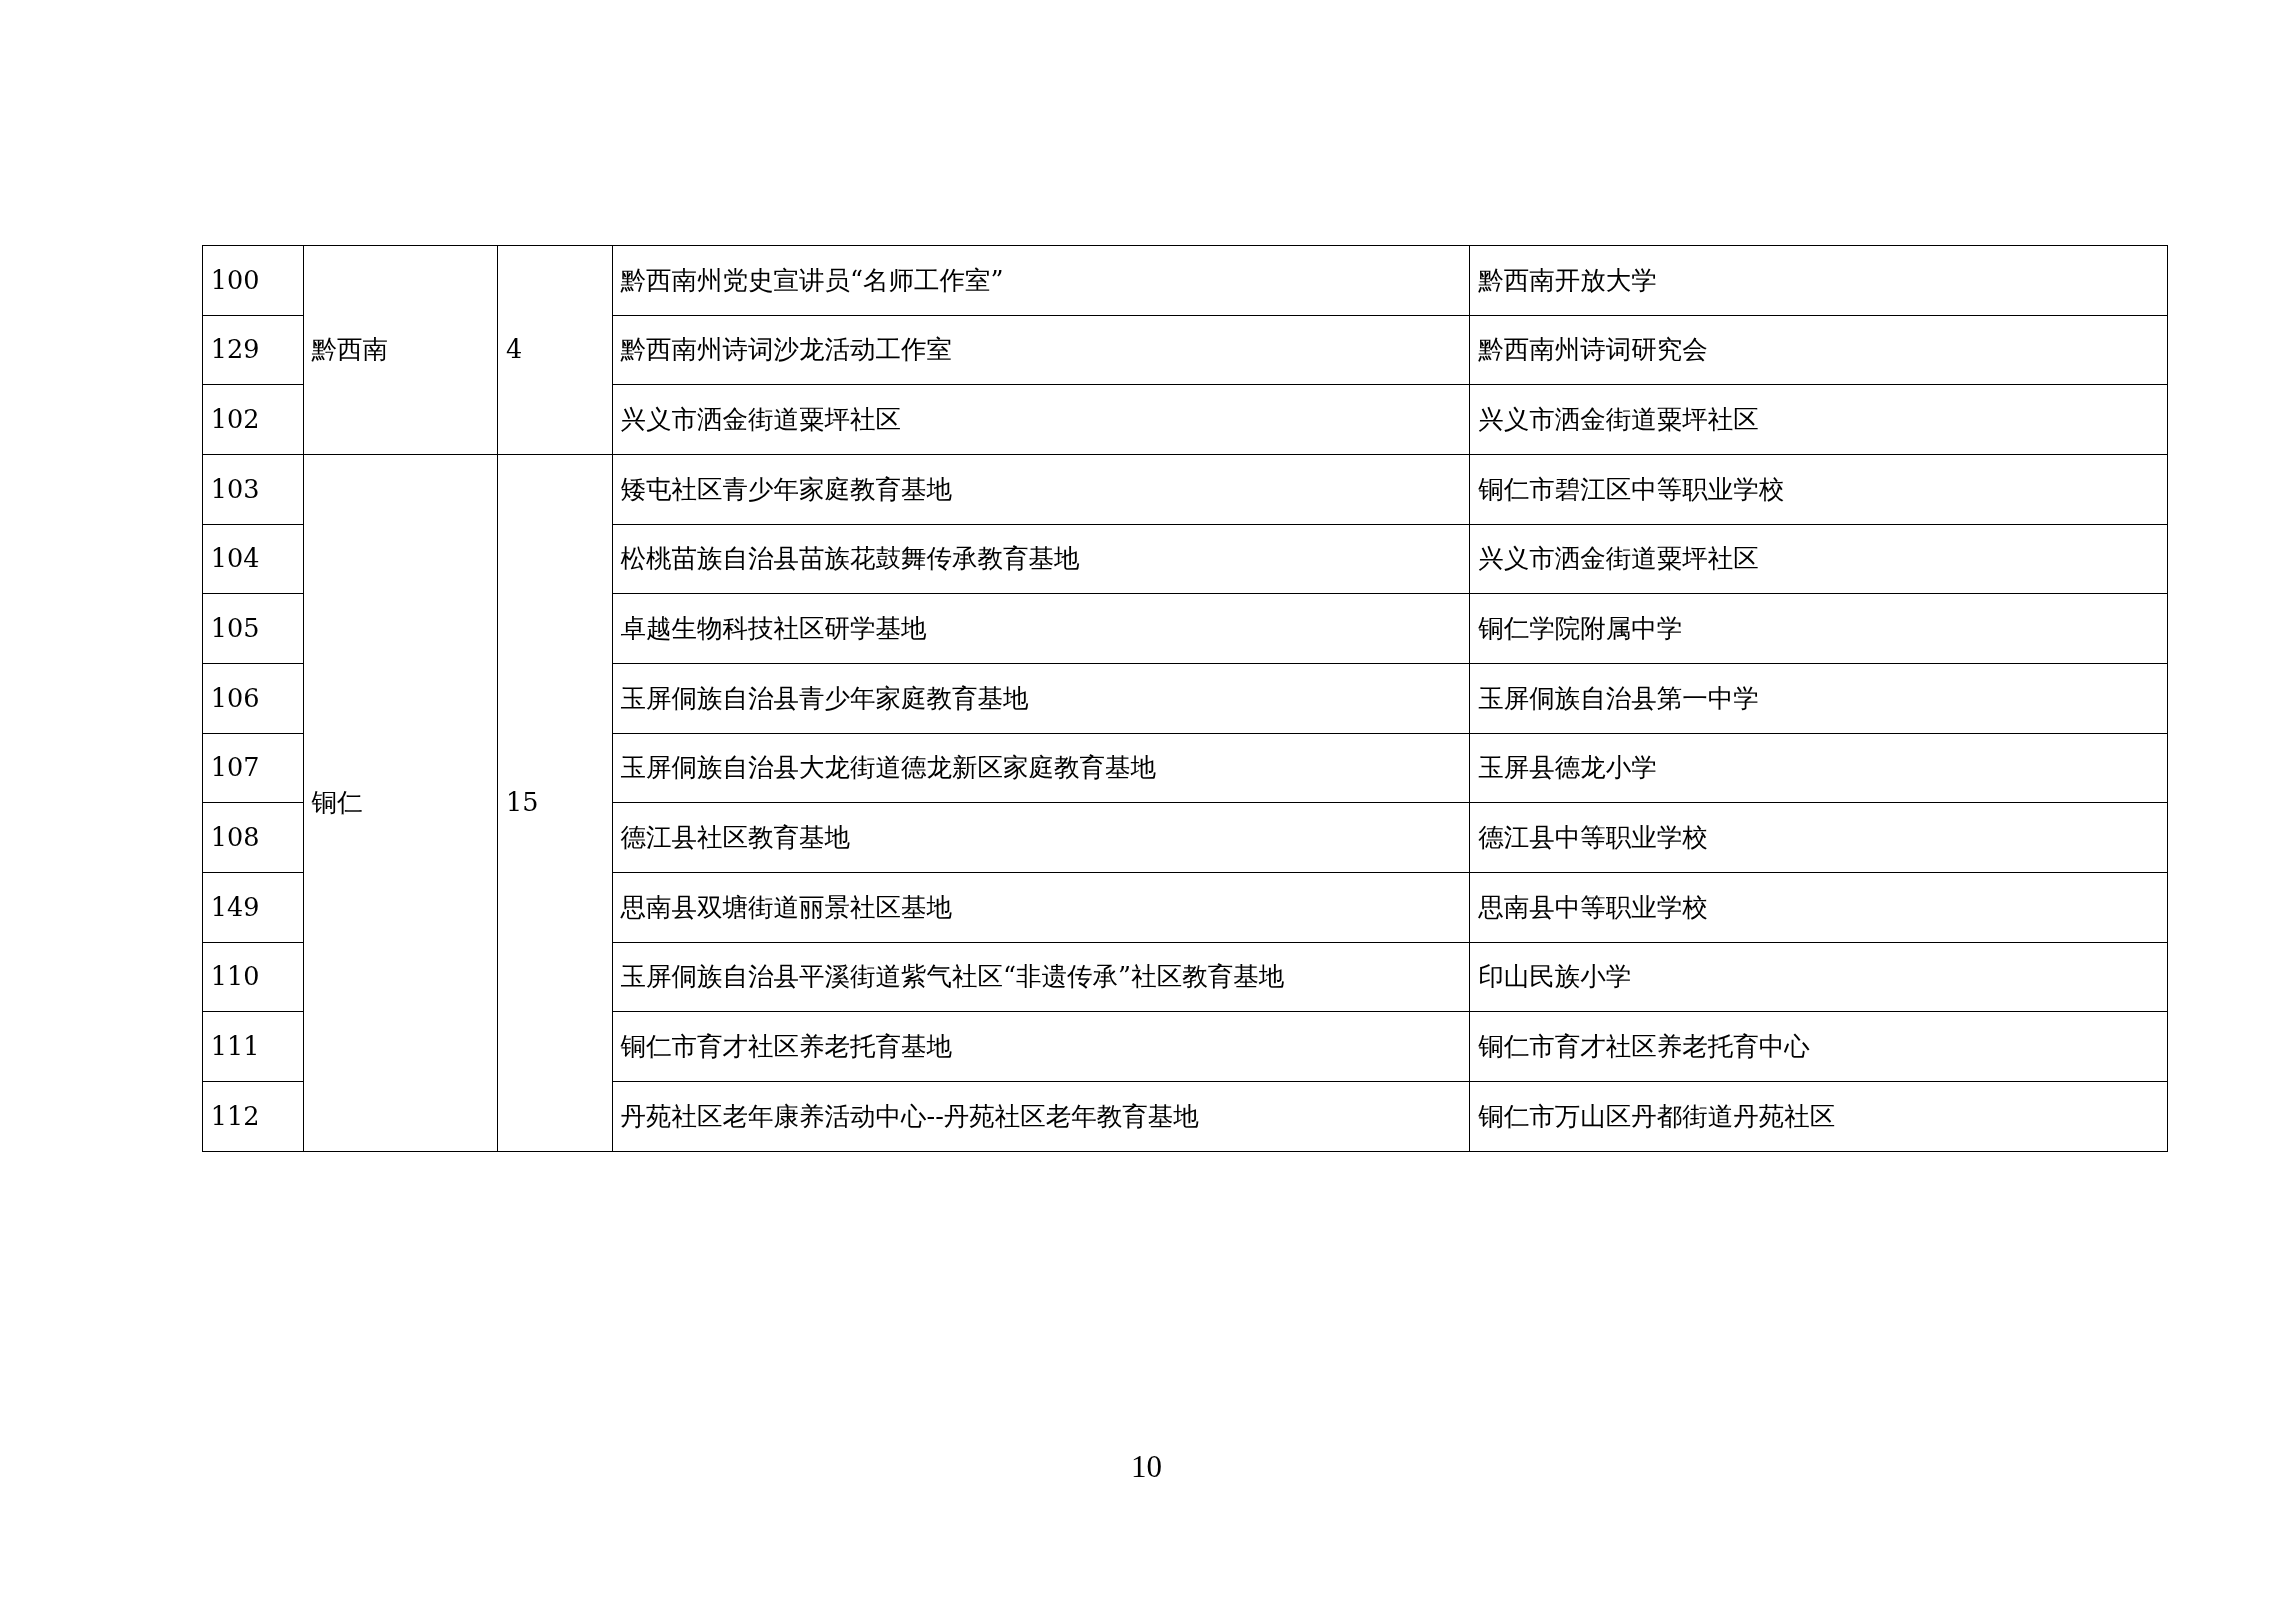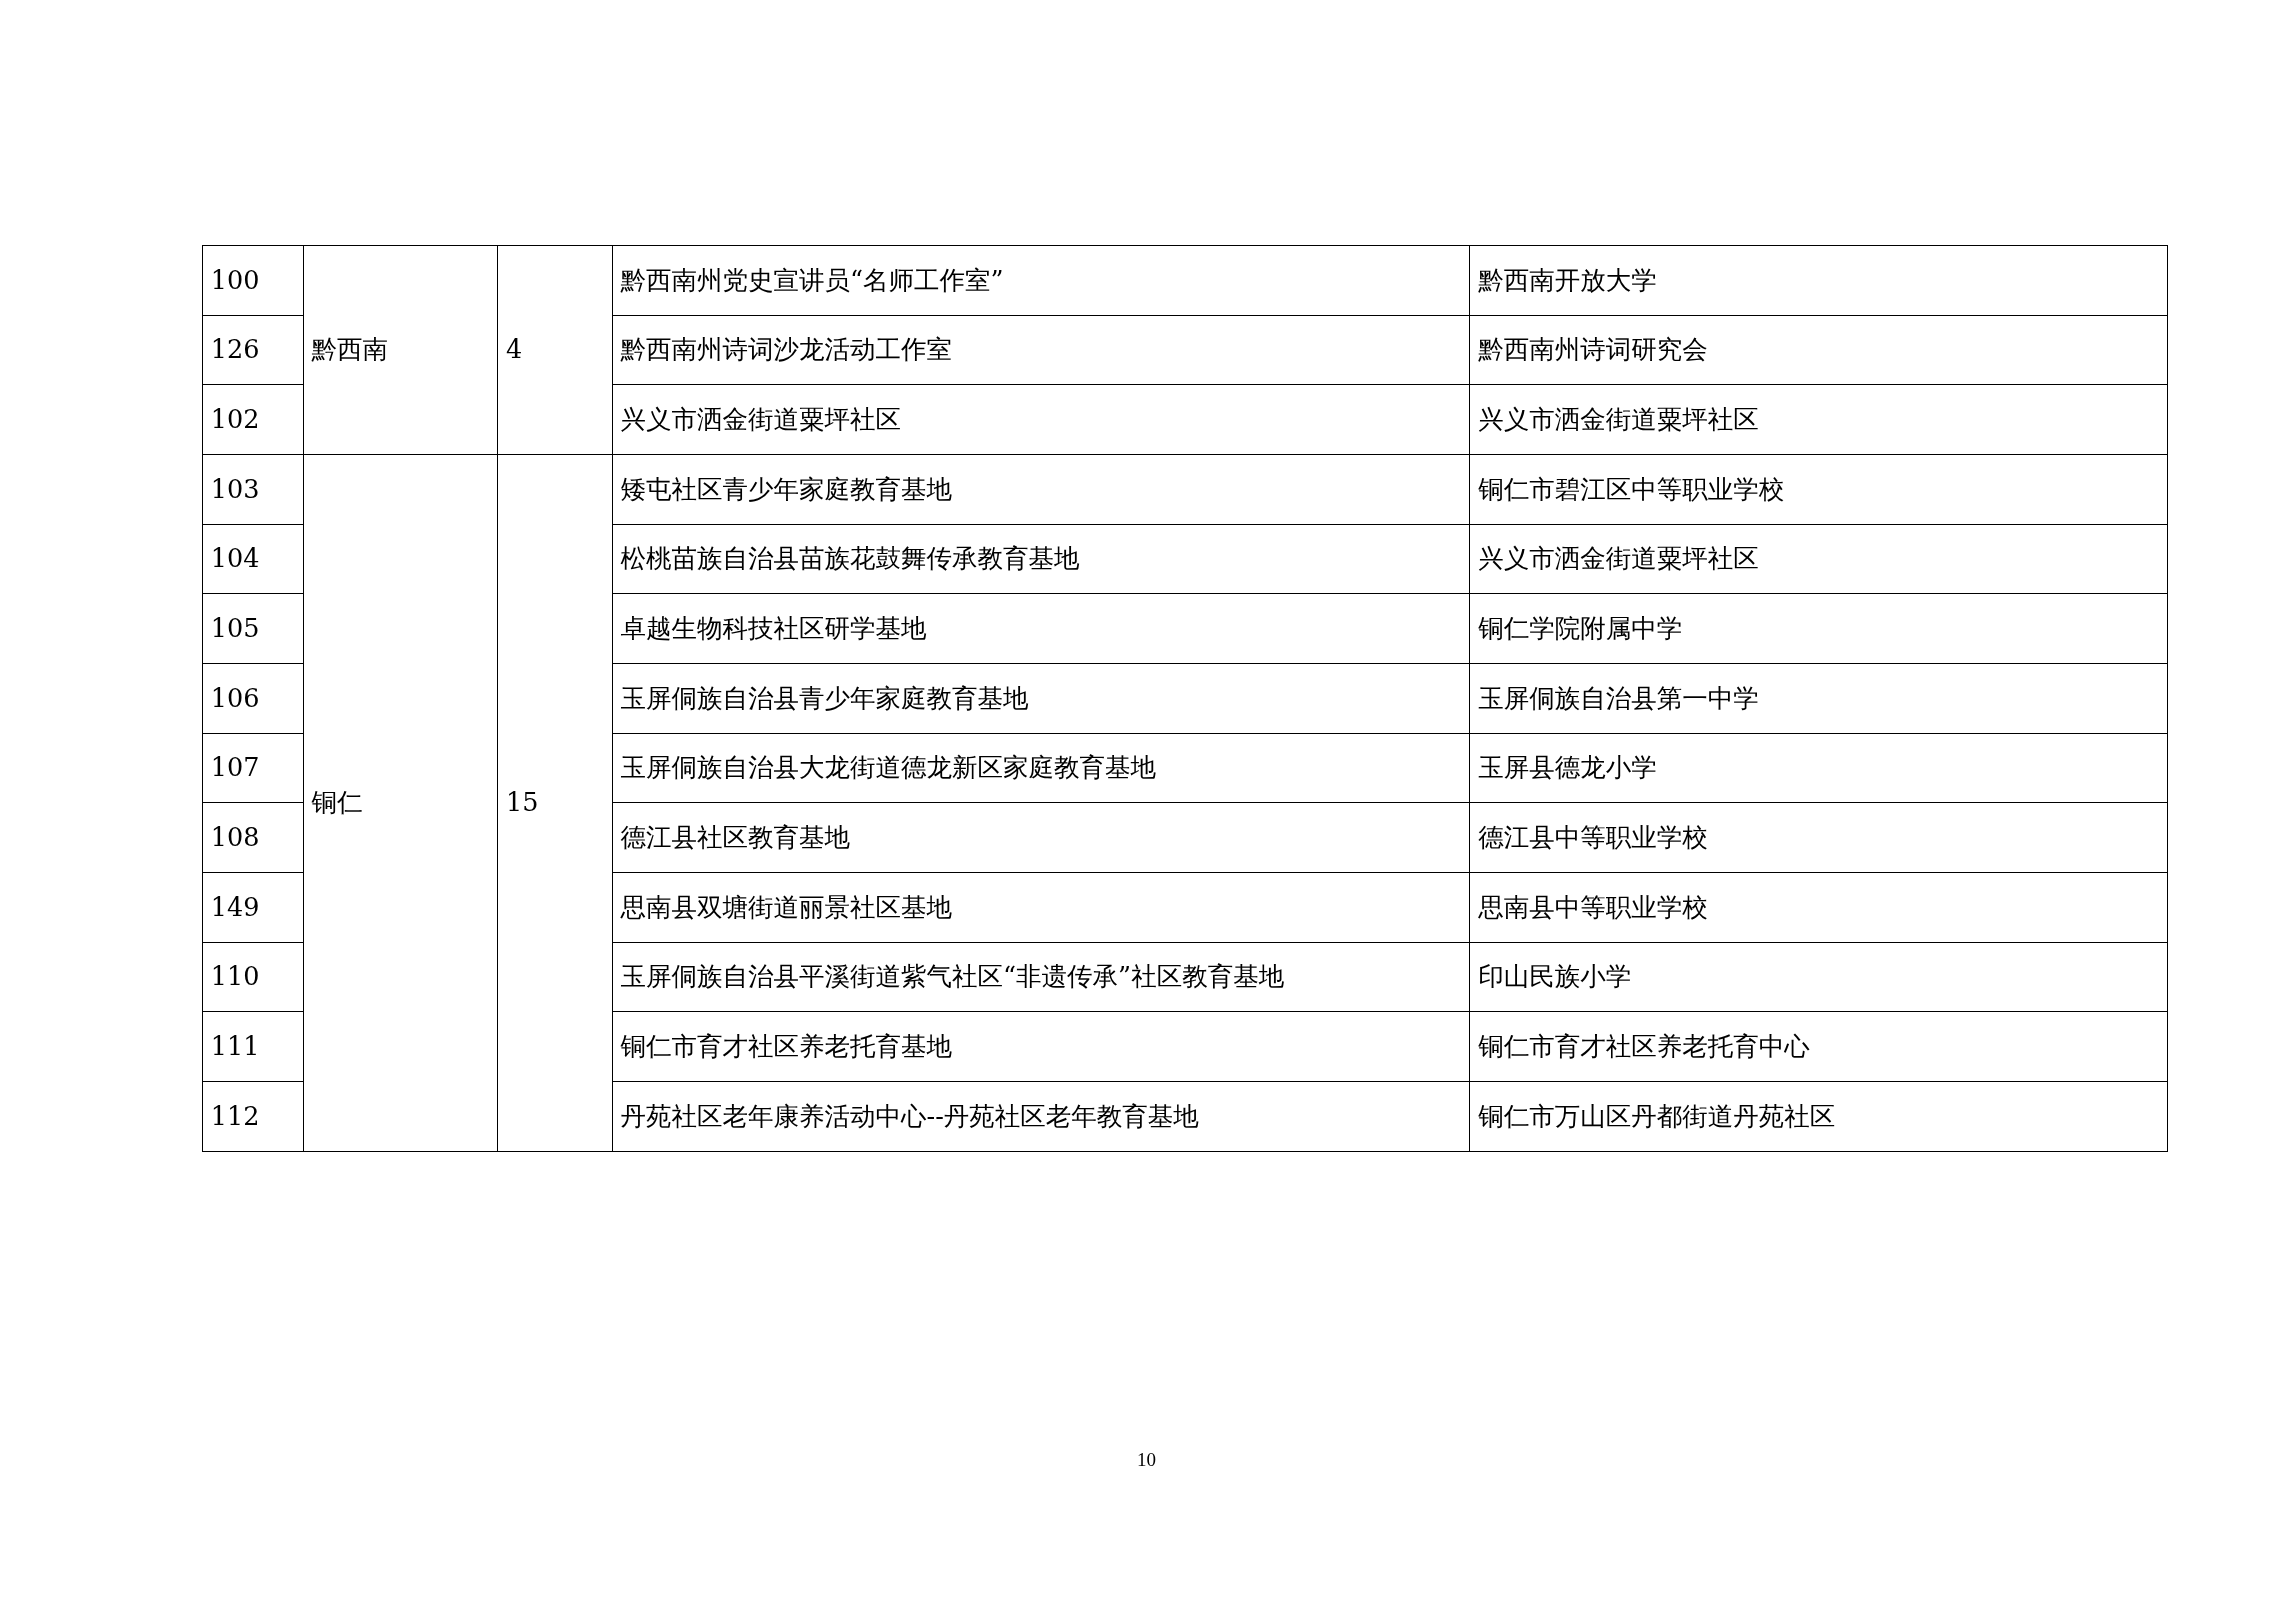--- a/index.html
+++ b/index.html
@@ -52,41 +52,41 @@
 
   .row-tall td { padding-top: 27.4px; padding-bottom: 27.4px; }
 
   .page-number {
     position: absolute;
     left: 0;
     top: 1449px;
     width: 2293px;
     text-align: center;
     font-family: "Liberation Serif", "DejaVu Serif", serif;
-    font-size: 19px;
+    font-size: 31px;
     color: #000;
   }
 </style>
 </head>
 <body>
 
 <div class="page">
 
   <div class="table-wrap">
     <table class="listing">
       <tbody>
           <tr>
             <td class="c-idx">100</td>
             <td class="c-region" rowspan="3">黔西南</td>
             <td class="c-count" rowspan="3">4</td>
             <td class="c-name">黔西南州党史宣讲员“名师工作室”</td>
             <td class="c-unit">黔西南开放大学</td>
           </tr>
           <tr>
-            <td class="c-idx">126</td>
+            <td class="c-idx">129</td>
             <td class="c-name">黔西南州诗词沙龙活动工作室</td>
             <td class="c-unit">黔西南州诗词研究会</td>
           </tr>
           <tr>
             <td class="c-idx">102</td>
             <td class="c-name">兴义市洒金街道粟坪社区</td>
             <td class="c-unit">兴义市洒金街道粟坪社区</td>
           </tr>
           <tr>
             <td class="c-idx">103</td>

